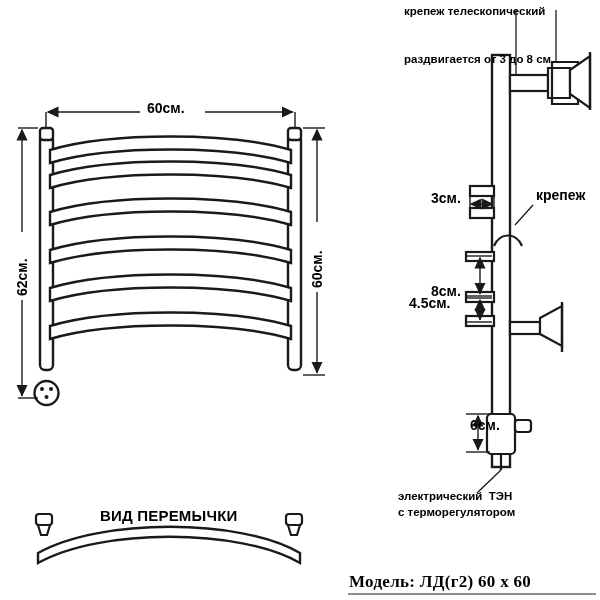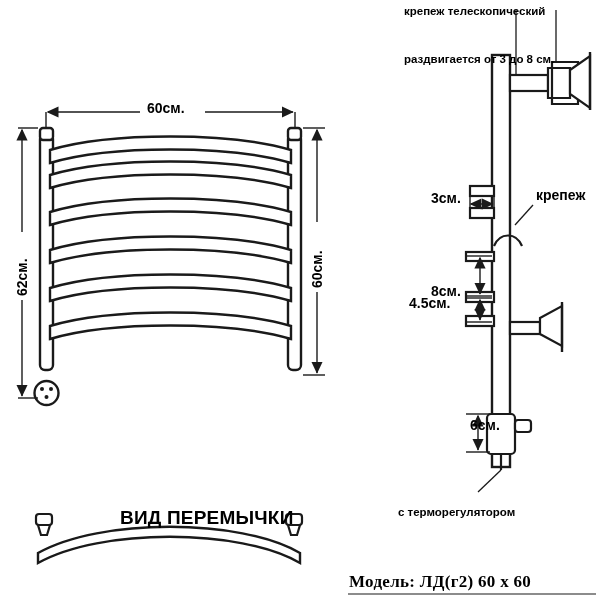--- a/index.html
+++ b/index.html
@@ -35,24 +35,23 @@
   }
   .lbl-dim {
     font-size: 14px;
     font-family: "Liberation Sans", sans-serif;
   }
   .lbl-note {
     font-size: 11.5px;
     font-family: Liberation Sans, sans-serif;
   }
   .lbl-title {
-    font-size: 19px;
+    font-size: 15px;
     font-family: "Liberation Sans", sans-serif;
     letter-spacing: 0.2px;
-    margin-left: 20px;
   }
   .lbl-model {
     font-size: 17px;
     font-family: Liberation Serif, serif;
     letter-spacing: 0.3px;
   }
   .vert {
     transform: rotate(-90deg);
     transform-origin: left top;
   }
@@ -214,17 +213,18 @@
   <div class="lbl lbl-dim" style="left:431px; top:190px;text-align:center;">3см.</div>
 
   <div class="lbl lbl-dim" style="left:536px; top:187px;">крепеж</div>
 
   <div class="lbl lbl-dim" style="left:431px; top:259px;margin-top:24px;">8см.</div>
 
   <div class="lbl lbl-dim" style="left:409px; top:295px;">4.5см.</div>
 
   <div class="lbl lbl-dim" style="left:424px; top:417px;margin-left:46px;">6см.</div>
 
+  <div class="lbl lbl-note" style="left:398px; top:490px;">электрический  ТЭН</div>
   <div class="lbl lbl-note" style="left:398px; top:506px;">с терморегулятором</div>
 
   <div class="lbl lbl-model" style="left:349px; top:572px;">Модель: ЛД(г2) 60 x 60</div>
 
 </div>
 
 </body></html>

